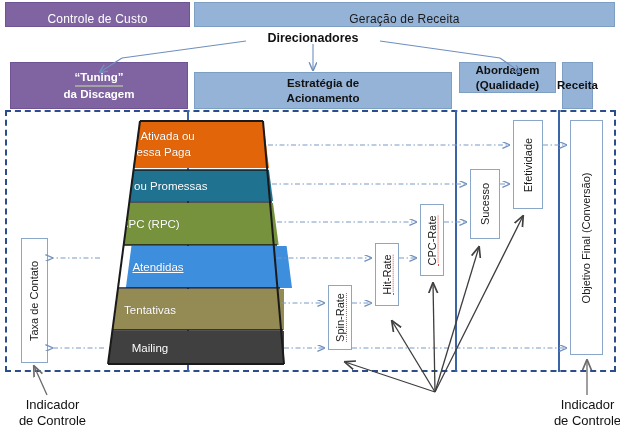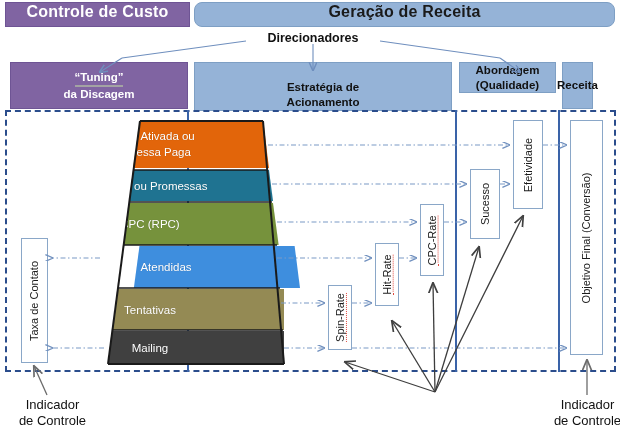--- a/index.html
+++ b/index.html
@@ -11,22 +11,22 @@
     font-family: "Liberation Sans", sans-serif;
     position: relative;
     overflow: hidden;
   }
   #root { position: absolute; left:0; top:0; width:620px; height:438px; }
 
   .abs { position: absolute; box-sizing: border-box; }
 
   
   .banner {
-    display:flex; align-items:flex-start; justify-content:center;
-    font-weight: bold; font-size: 16px; color:#ffffff;
+    display:flex; align-items:flex-end; justify-content:center;
+    font-weight: normal; font-size: 12px; color:#ffffff;
     letter-spacing: .2px;
   }
   .banner-cost { background:#8064A2; border:1px solid #6e5494; }
   .banner-rev  { background:#95B3D7; border:1px solid #7e9fc4; color:#1a1a1a; }
 
   
   .direc-label {
     font-weight:bold; font-size:12.5px; color:#111;
     text-align:center; white-space:nowrap;
   }
@@ -74,32 +74,32 @@
   svg.overlay { position:absolute; left:0; top:0; width:620px; height:438px; pointer-events:none; }
 </style>
 </head>
 <body>
 
 <div id="root">
 
   <div class="abs banner banner-cost" style="left:5px; top:2px; width:185px; height:25px;">
     <span>Controle de Custo</span>
   </div>
-  <div class="abs banner banner-rev" style="left:194px; top:2px; width:421px; height:25px;border-radius:8px;">
+  <div class="abs banner banner-rev" style="left:194px; top:2px; width:421px; height:25px;">
     <span>Geração de Receita</span>
   </div>
 
   <div class="abs direc-label" style="left:248px; top:31px; width:130px; height:17px;">Direcionadores</div>
 
   <div class="abs colhdr colhdr-purple" style="left:10px; top:62px; width:178px; height:47px;">
     <span class="tuning-u">“Tuning”</span>
     <span>da Discagem</span>
   </div>
 
-  <div class="abs colhdr colhdr-blue" style="left:194px; top:62px; width:258px; height:49px;justify-content:flex-end;">
+  <div class="abs colhdr colhdr-blue" style="left:194px; top:72px; width:258px; height:37px;">
     <span>Estratégia de</span>
     <span>Acionamento</span>
   </div>
 
   <div class="abs colhdr colhdr-blue" style="left:459px; top:62px; width:97px; height:31px;">
     <span>Abordagem</span>
     <span>(Qualidade)</span>
   </div>
 
   <div class="abs colhdr colhdr-blue" style="left:562px; top:62px; width:31px; height:47px;">
@@ -123,22 +123,22 @@
     <div class="abs band" style="left:0; top:50px; width:268px; height:31px;
                 background:#1F7391; clip-path: polygon(43.7% 0%, 94.4% 0%, 95.9% 100%, 42.2% 100%);">
       <span>Vendas ou Promessas</span>
     </div>
 
     <div class="abs band" style="left:0; top:83px; width:268px; height:42px;
                 background:#76923C; clip-path: polygon(42.2% 0%, 95.9% 0%, 98.0% 100%, 40.1% 100%);">
       <span>CPC (RPC)</span>
     </div>
 
-    <div class="abs band" style="left:16px; top:126px; width:268px; height:42px;
-                background:#3E8EDE; clip-path: polygon(40.1% 0%, 98.0% 0%, 100% 100%, 38.0% 100%);">
+    <div class="abs band" style="left:8px; top:126px; width:268px; height:42px;
+                background:#3E8EDE; clip-path: polygon(40.1% 0%, 98.0% 0%, 100% 100%, 38.0% 100%); text-decoration: underline;">
       <span>Atendidas</span>
     </div>
 
     <div class="abs band" style="left:0; top:169px; width:268px; height:41px;
                 background:#948A54; clip-path: polygon(38.0% 0%, 100% 0%, 100% 100%, 36.0% 100%);">
       <span>Tentativas</span>
     </div>
 
     <div class="abs band" style="left:0; top:211px; width:268px; height:33px;
                 background:#404040; clip-path: polygon(36.0% 0%, 100% 0%, 100% 100%, 34.3% 100%);">

